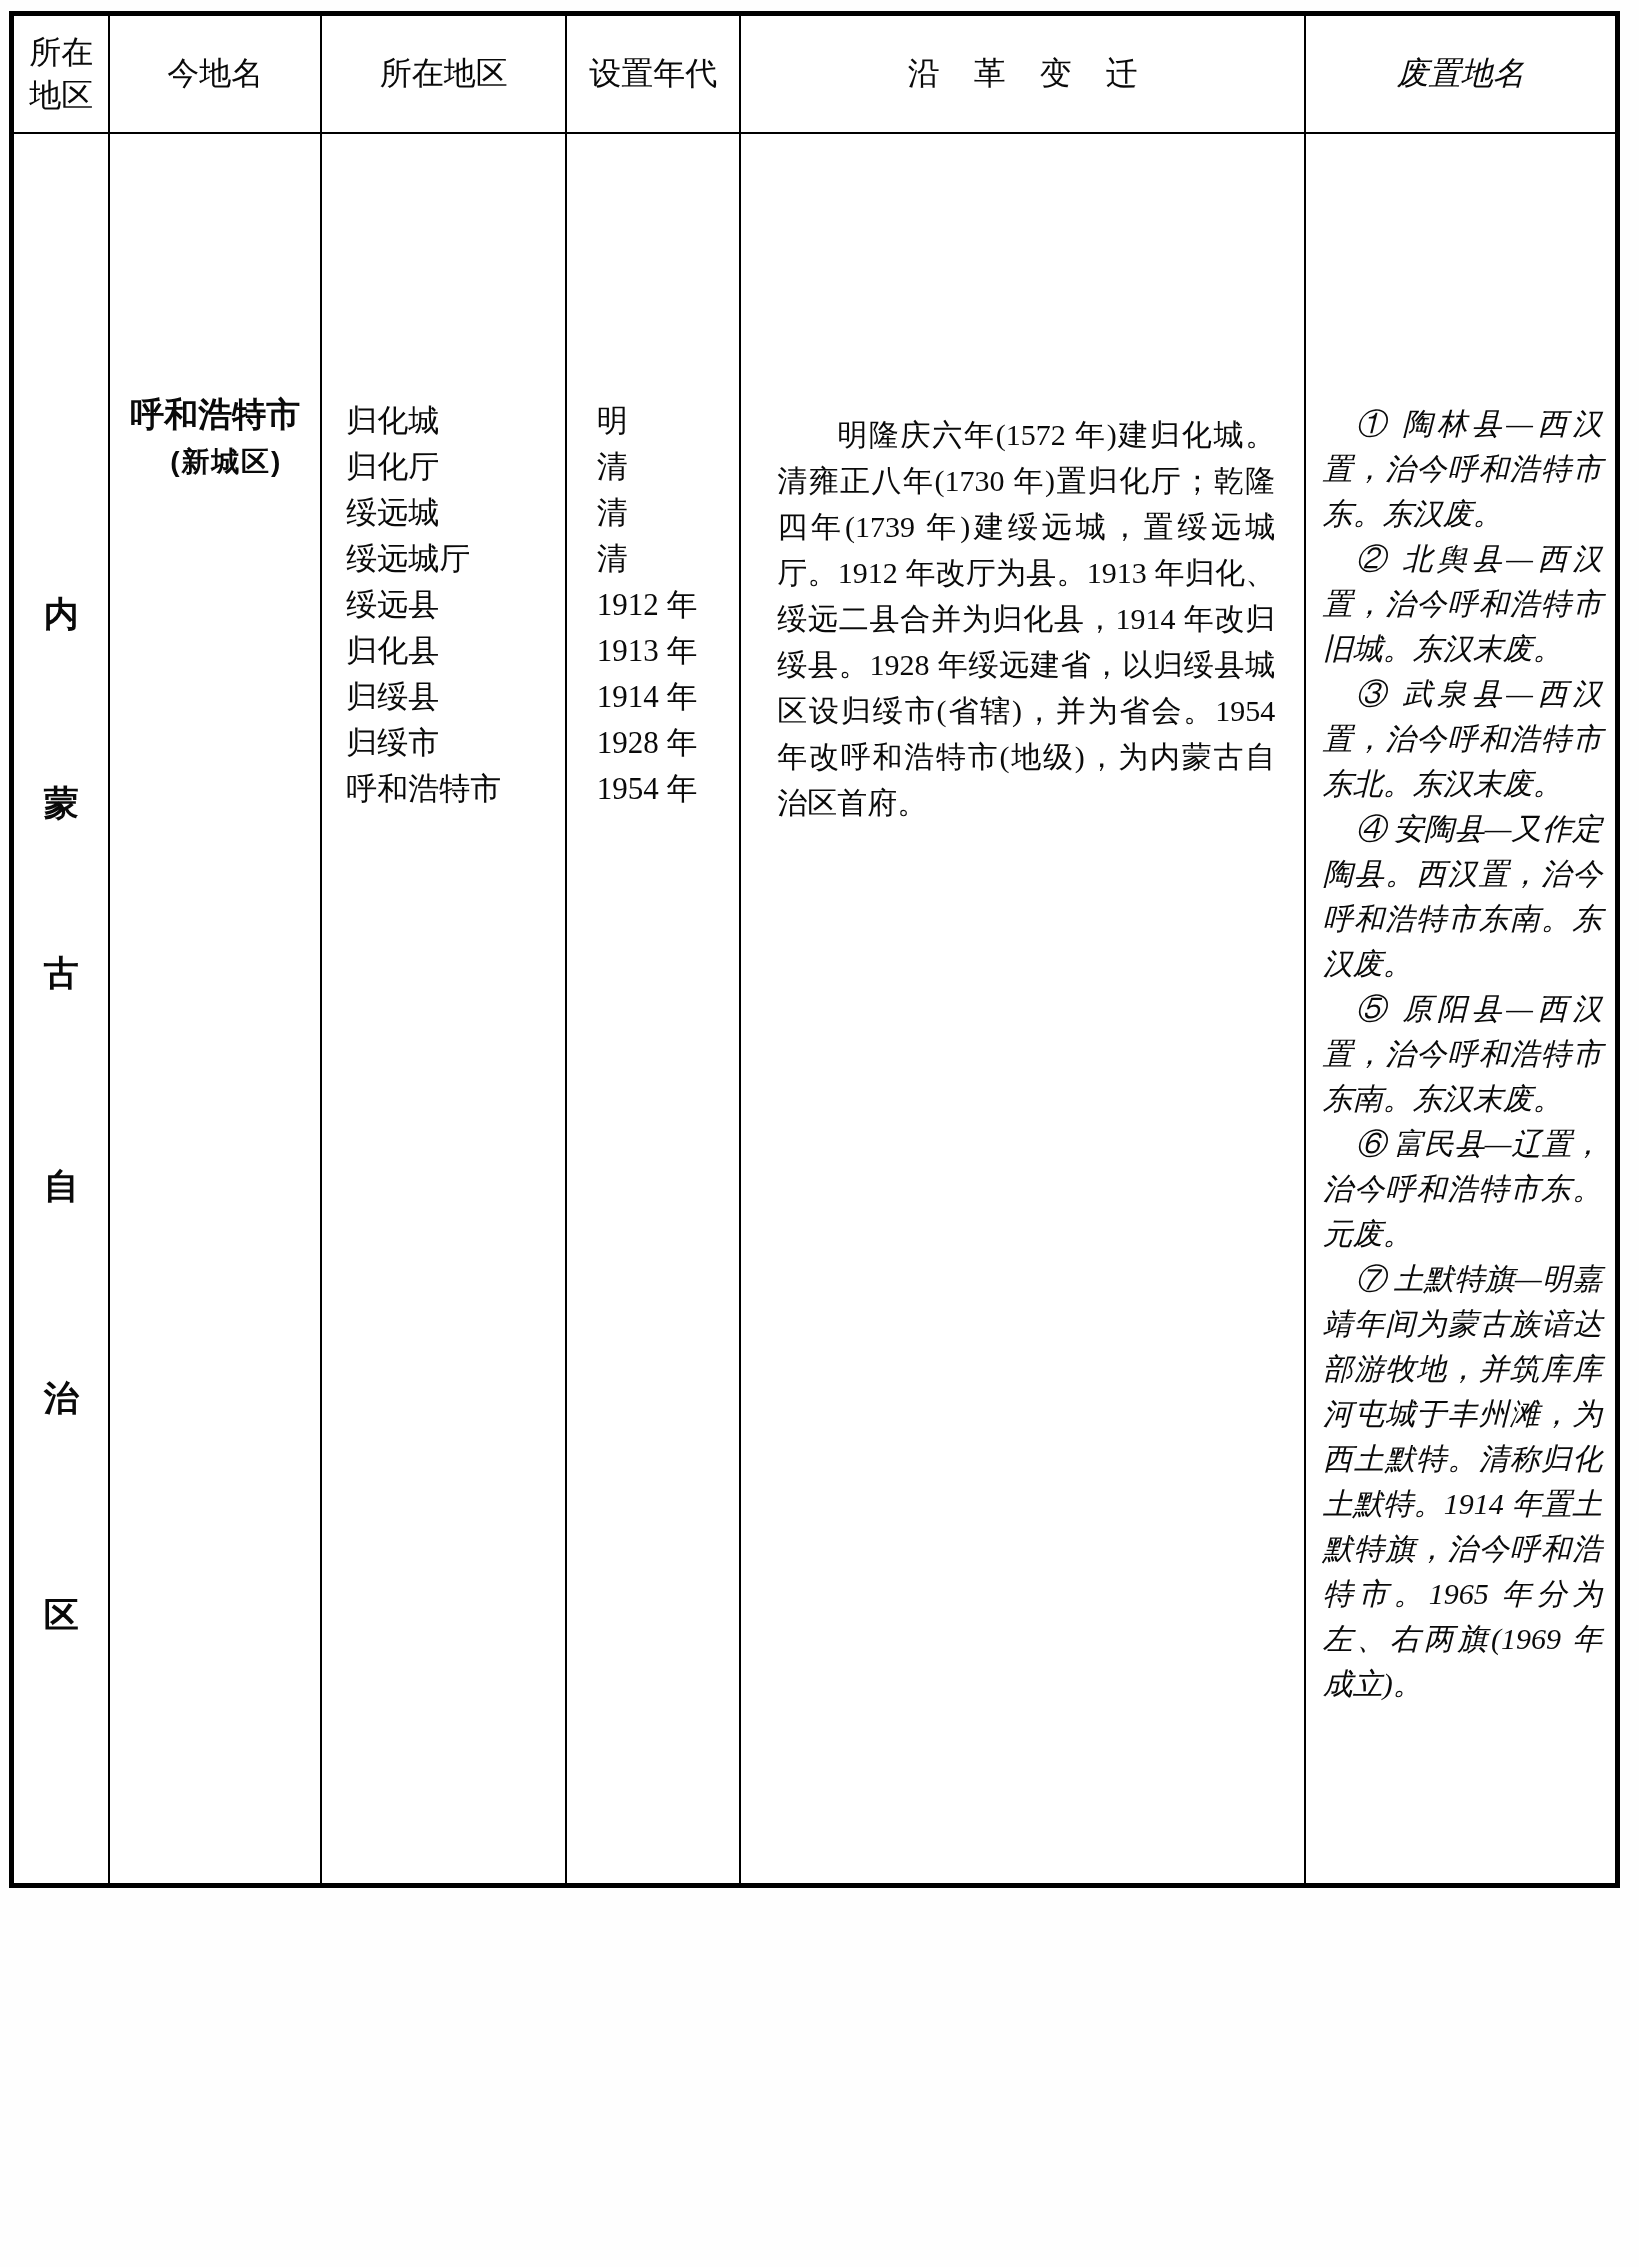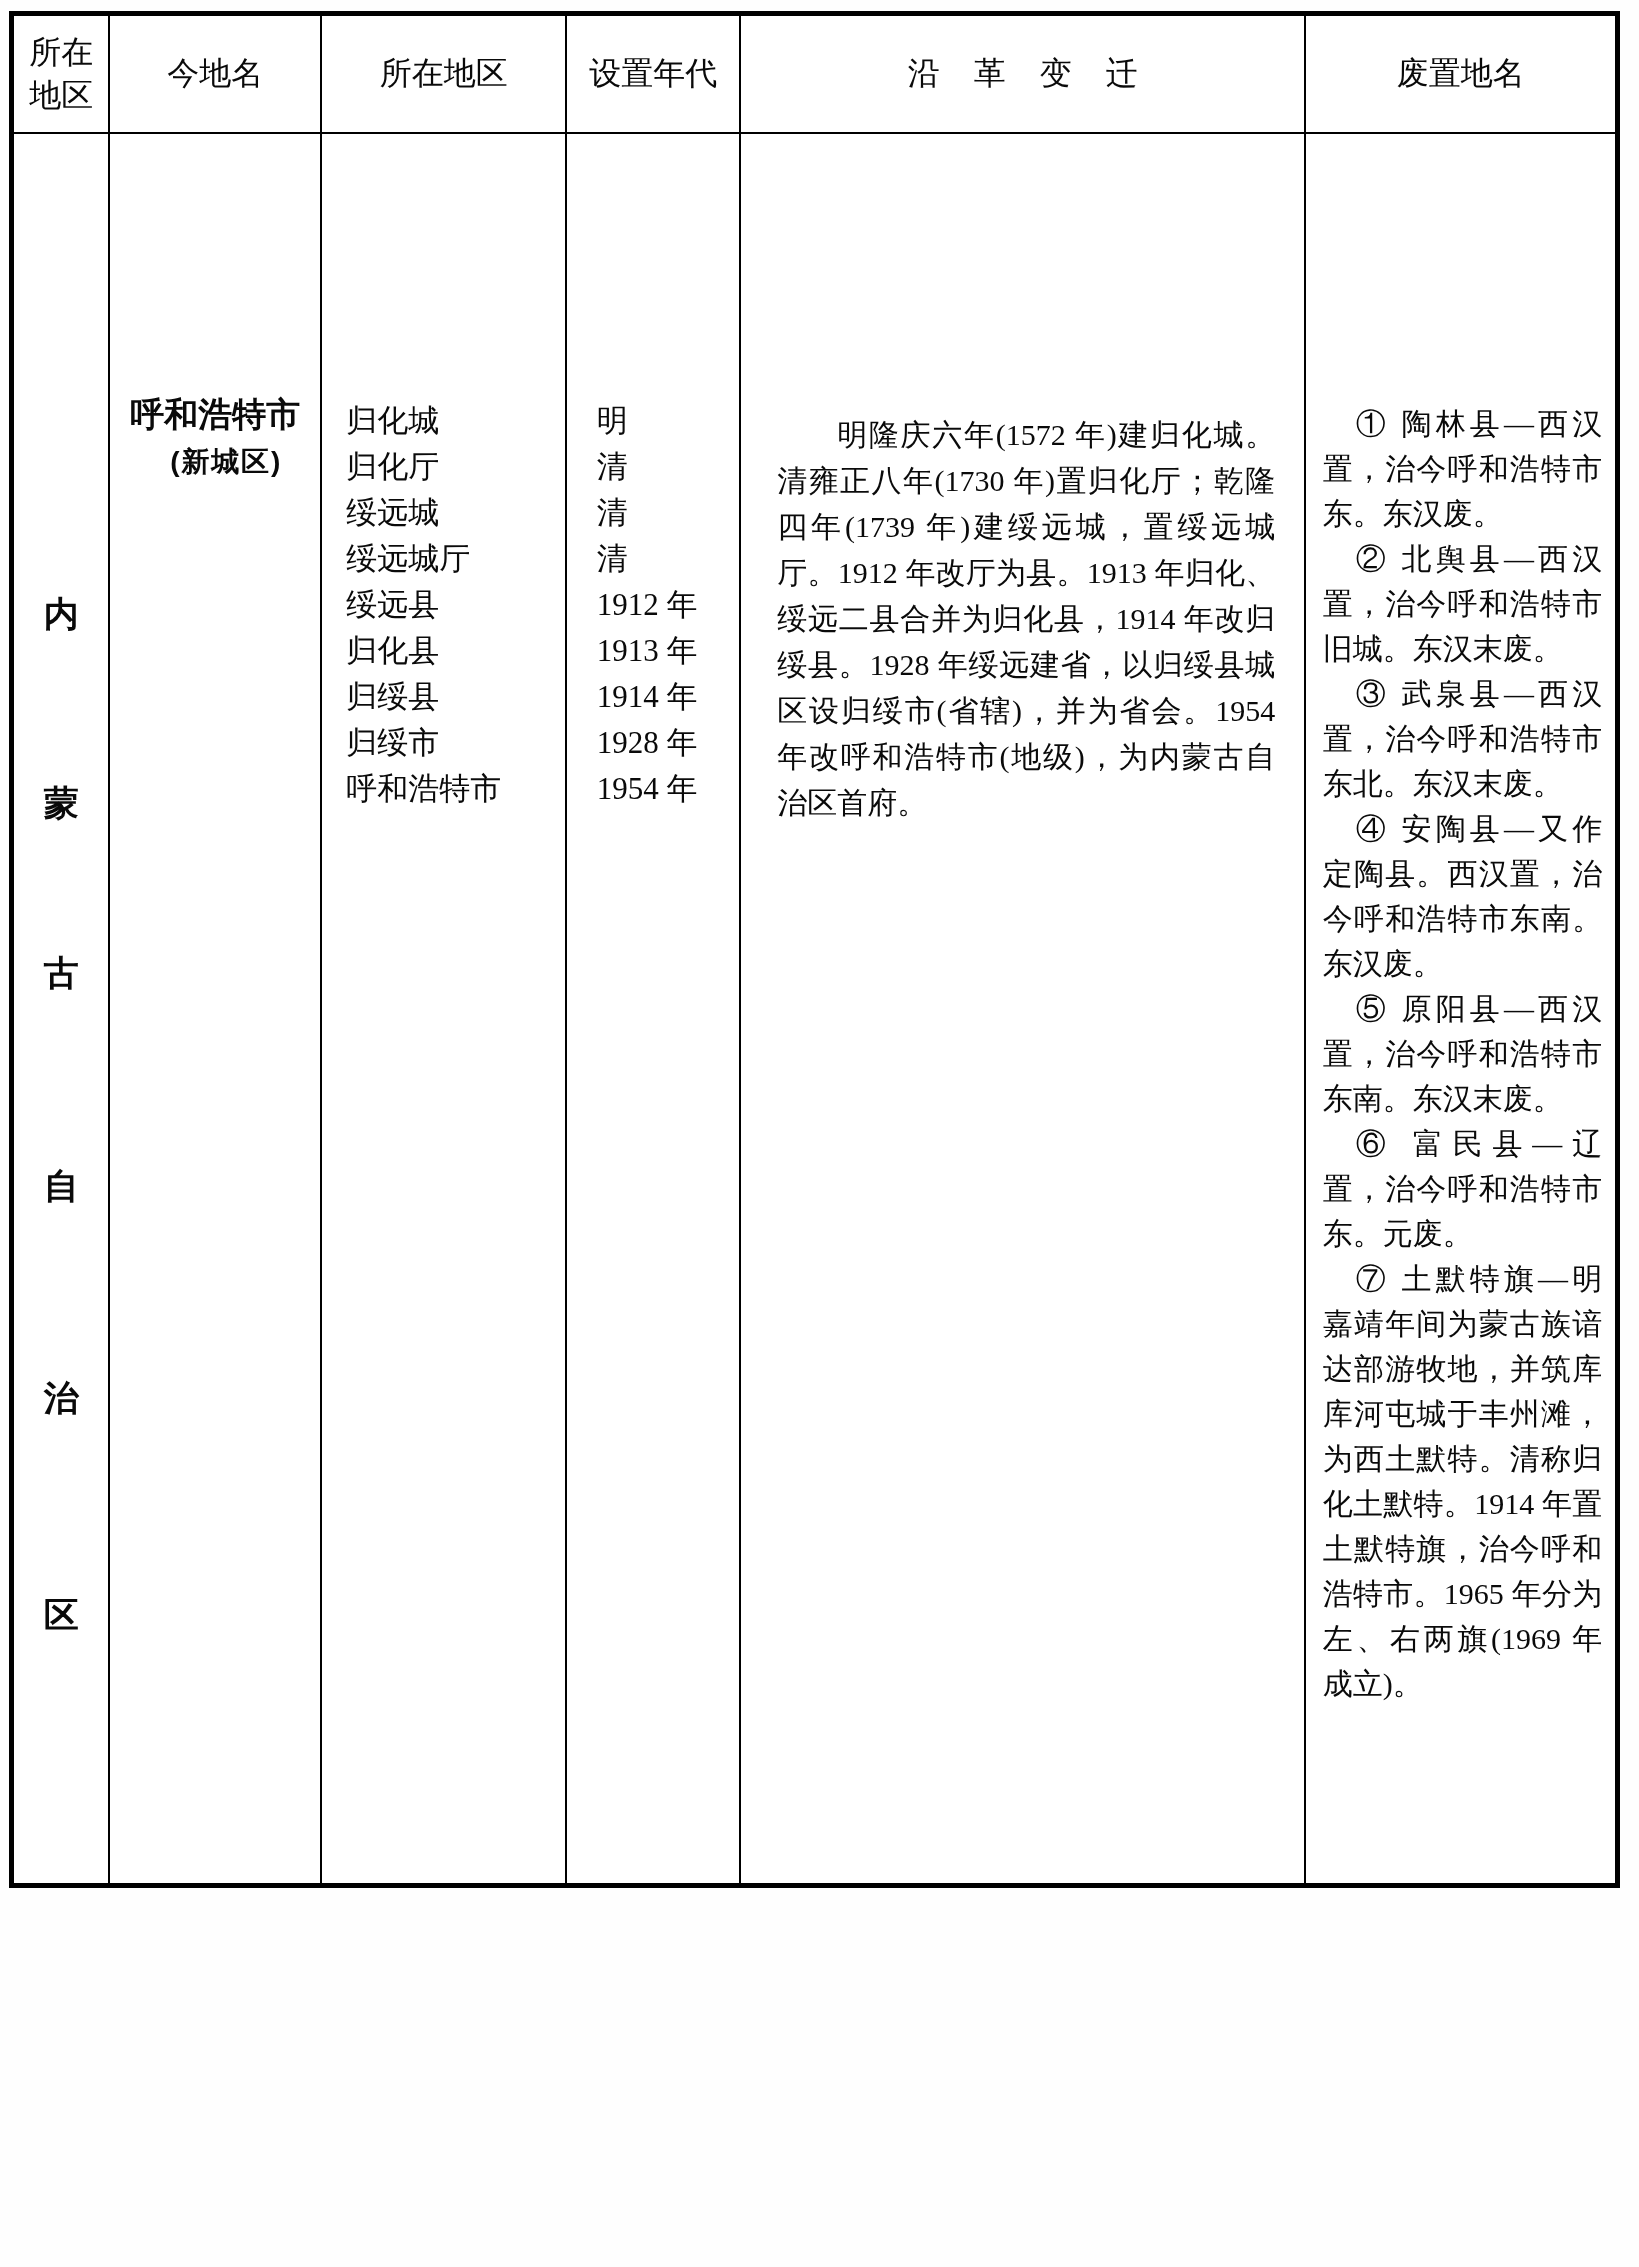--- a/index.html
+++ b/index.html
@@ -23,21 +23,21 @@
     display:grid;
     grid-template-columns:96px 212px 245px 174px 565px 1fr;
     grid-template-rows:118px 1fr;
     background:#fff;
   }
   .cell{
     box-sizing:border-box;
     border-right:2.8px solid #000;
     overflow:hidden;
   }
-  .cell.last{border-right:none;}
+  .cell.last{border-right:none;font-style:italic;}
   .hcell{
     border-bottom:2.8px solid #000;
     display:flex;align-items:center;justify-content:center;
     font-size:32px;
     text-align:center;
     line-height:1.35;
   }
   .hcell.h-region{padding:0 7.4px;}
   .hcell.h-evolution{letter-spacing:13px;text-indent:13px;}
   

